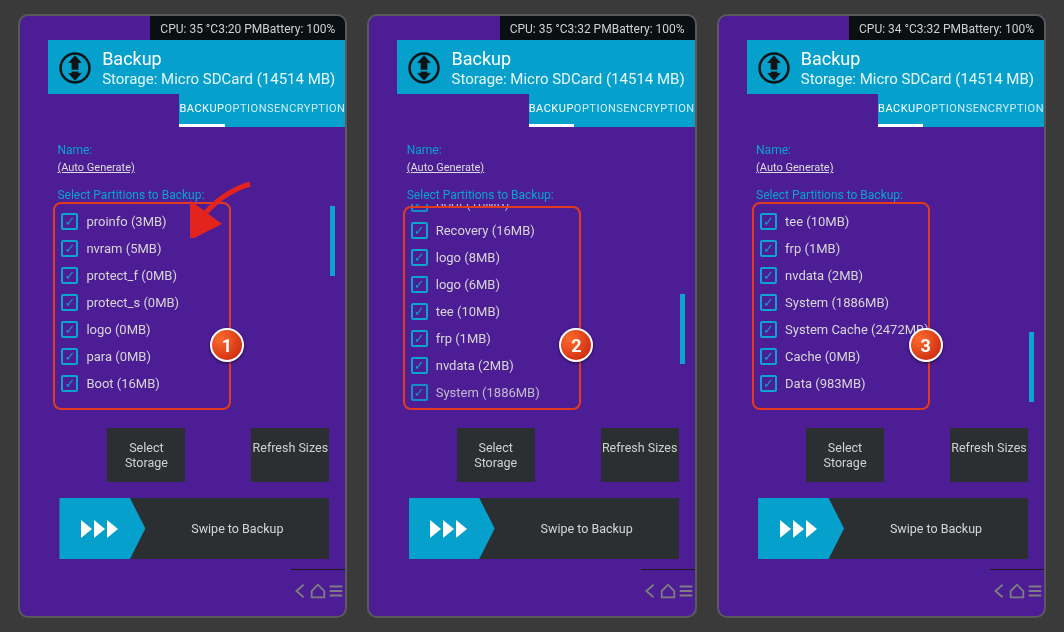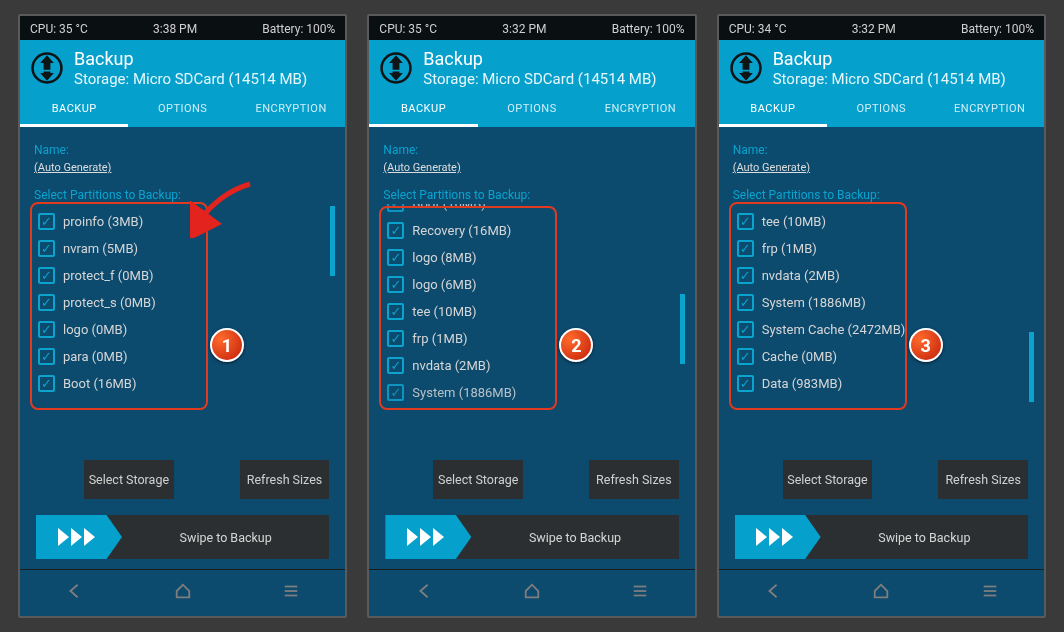--- a/index.html
+++ b/index.html
@@ -8,27 +8,28 @@
     font-family: "Segoe UI", Roboto, sans-serif;
     width: 1064px;
     height: 632px;
     padding: 14px 18px;
     display: flex;
     gap: 20px;
     position: relative;
   }
   .phone {
     flex: 1;
-    background: #0c4a6e;
+    background: #4c1d95;
     border: 2px solid #5a5a5a;
-    border-radius: 2px;
+    border-radius: 10px;
     display: flex;
     flex-direction: column;
     position: relative;
     overflow: hidden;
+    align-items: flex-end;
   }
   .statusbar {
     background: #0a0f12;
     color: #d0d0d0;
     font-size: 12px;
     padding: 6px 10px 4px;
     display: flex;
     justify-content: space-between;
   }
   .header {
@@ -149,21 +150,21 @@
     text-align: center;
     padding: 12px 0;
     cursor: pointer;
     margin-left: 48px;
   }
   .swipe {
     margin: 6px 10px 10px;
     background: #2c2f31;
     display: flex;
     align-items: center;
-    height: 44px;
+    height: 61px;
     position: relative;
     cursor: pointer;
   }
   .swipe .drag {
     background: #06a0cc;
     height: 100%;
     width: 86px;
     display: flex;
     align-items: center;
     justify-content: center;
@@ -215,21 +216,21 @@
     position: absolute;
     z-index: 20;
   }
 </style>
 </head>
 <body>
 
 <div class="phone">
     <div class="statusbar">
       <span>CPU: 35 °C</span>
-    <span>3:38 PM</span>
+    <span>3:20 PM</span>
     <span>Battery: 100%</span>
     </div>
     <div class="header">
     <svg class="logo" viewBox="0 0 40 40">
       <circle cx="20" cy="20" r="17" fill="none" stroke="#0f1416" stroke-width="3"></circle>
       <path d="M20 5 L28 14 L24 14 L24 22 L16 22 L16 14 L12 14 Z" fill="#0f1416"></path>
       <path d="M20 35 L12 26 L16 26 L16 24 L24 24 L24 26 L28 26 Z" fill="#0f1416"></path>
     </svg>
     <div class="header-text">
       <div class="title">Backup</div>

